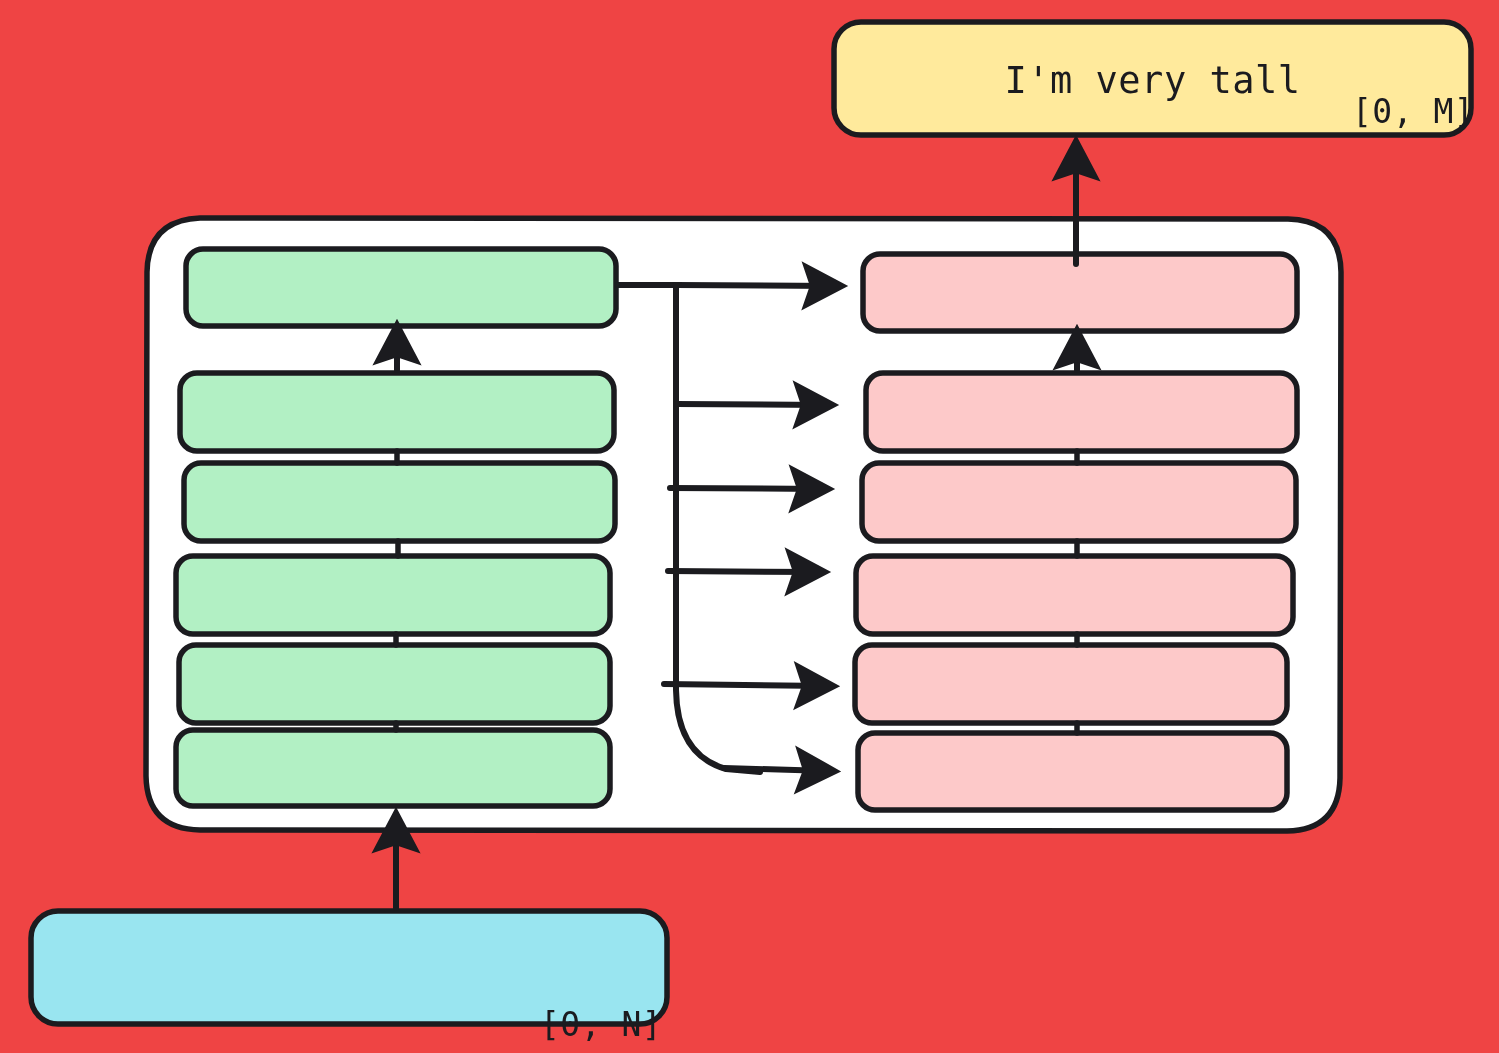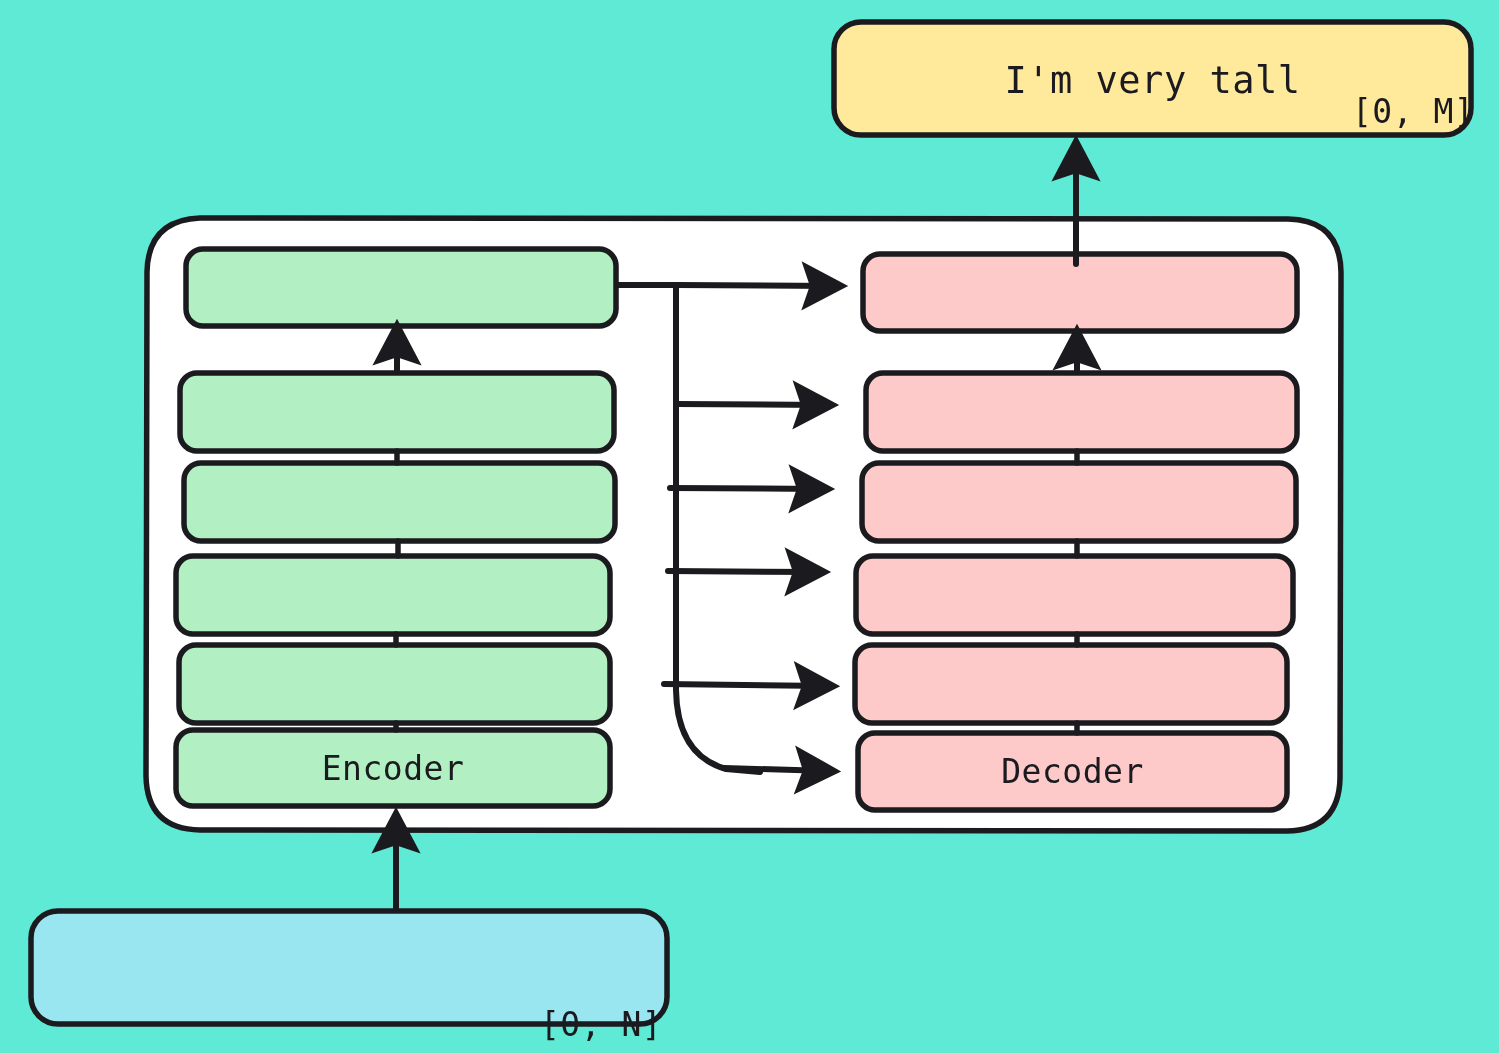--- a/index.html
+++ b/index.html
@@ -8,21 +8,21 @@
     padding: 0;
     background: #000000;
     width: 1499px;
     height: 1053px;
     overflow: hidden;
   }
   #canvas {
     position: relative;
     width: 1499px;
     height: 1053px;
-    background: #5eead4;
+    background: #ef4444;
     font-family: "DejaVu Sans Mono", "Liberation Mono", monospace;
   }
   svg#scene {
     position: absolute;
     top: 0;
     left: 0;
     width: 1499px;
     height: 1053px;
   }
   .node-text {
@@ -135,17 +135,15 @@
     </g>
 
     <path d="M 1076 264 L 1076 148" stroke="#1b1b1f" stroke-width="6" fill="none" stroke-linecap="round" marker-end="url(#arrowhead)"></path>
   </svg>
 
   <div class="node-text io-label" style="left:834px; top:52px; width:637px; height:56px;">I'm very tall</div>
   <div class="io-range" style="left:1352px; top:92px;">[0, M]</div>
 
   <div class="io-range" style="left:540px; top:981px;margin-top:24px;">[0, N]</div>
 
-  <div class="node-text stack-label" style="left:176px; top:730px; width:434px; height:76px;">Encoder</div>
 
-  <div class="node-text stack-label" style="left:858px; top:733px; width:429px; height:77px;">Decoder</div>
 
 </div>
 
 </body></html>

